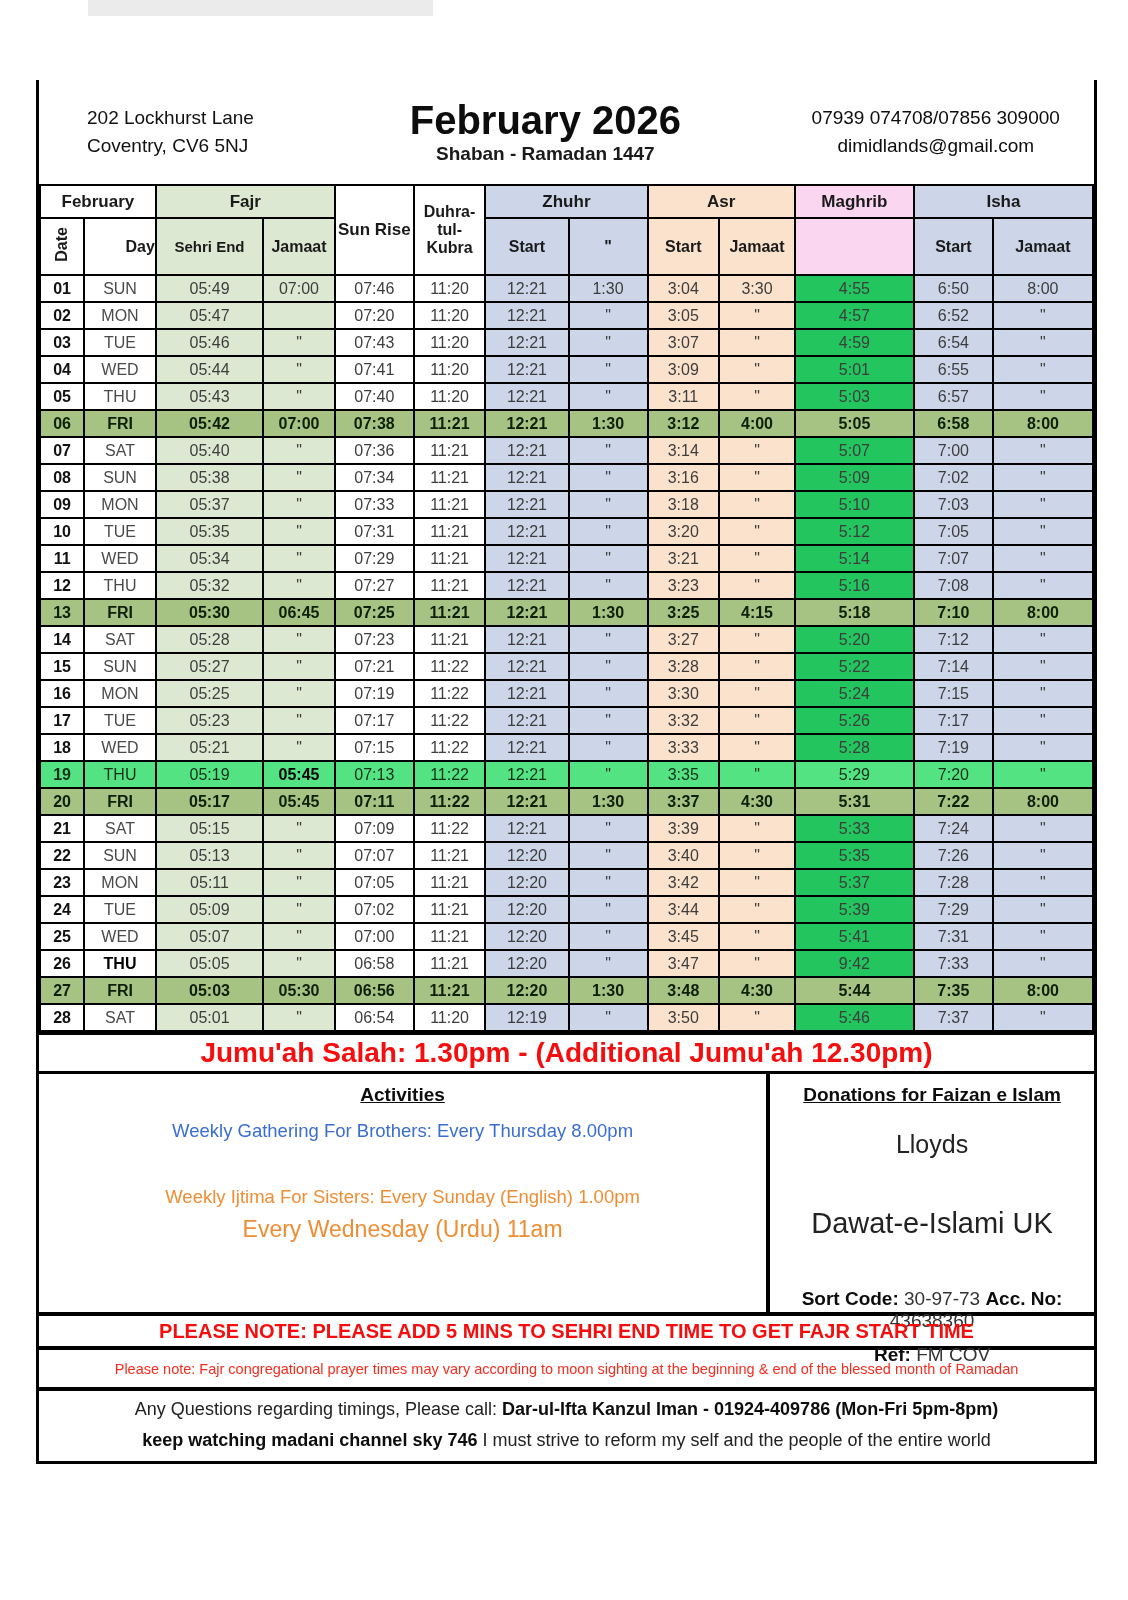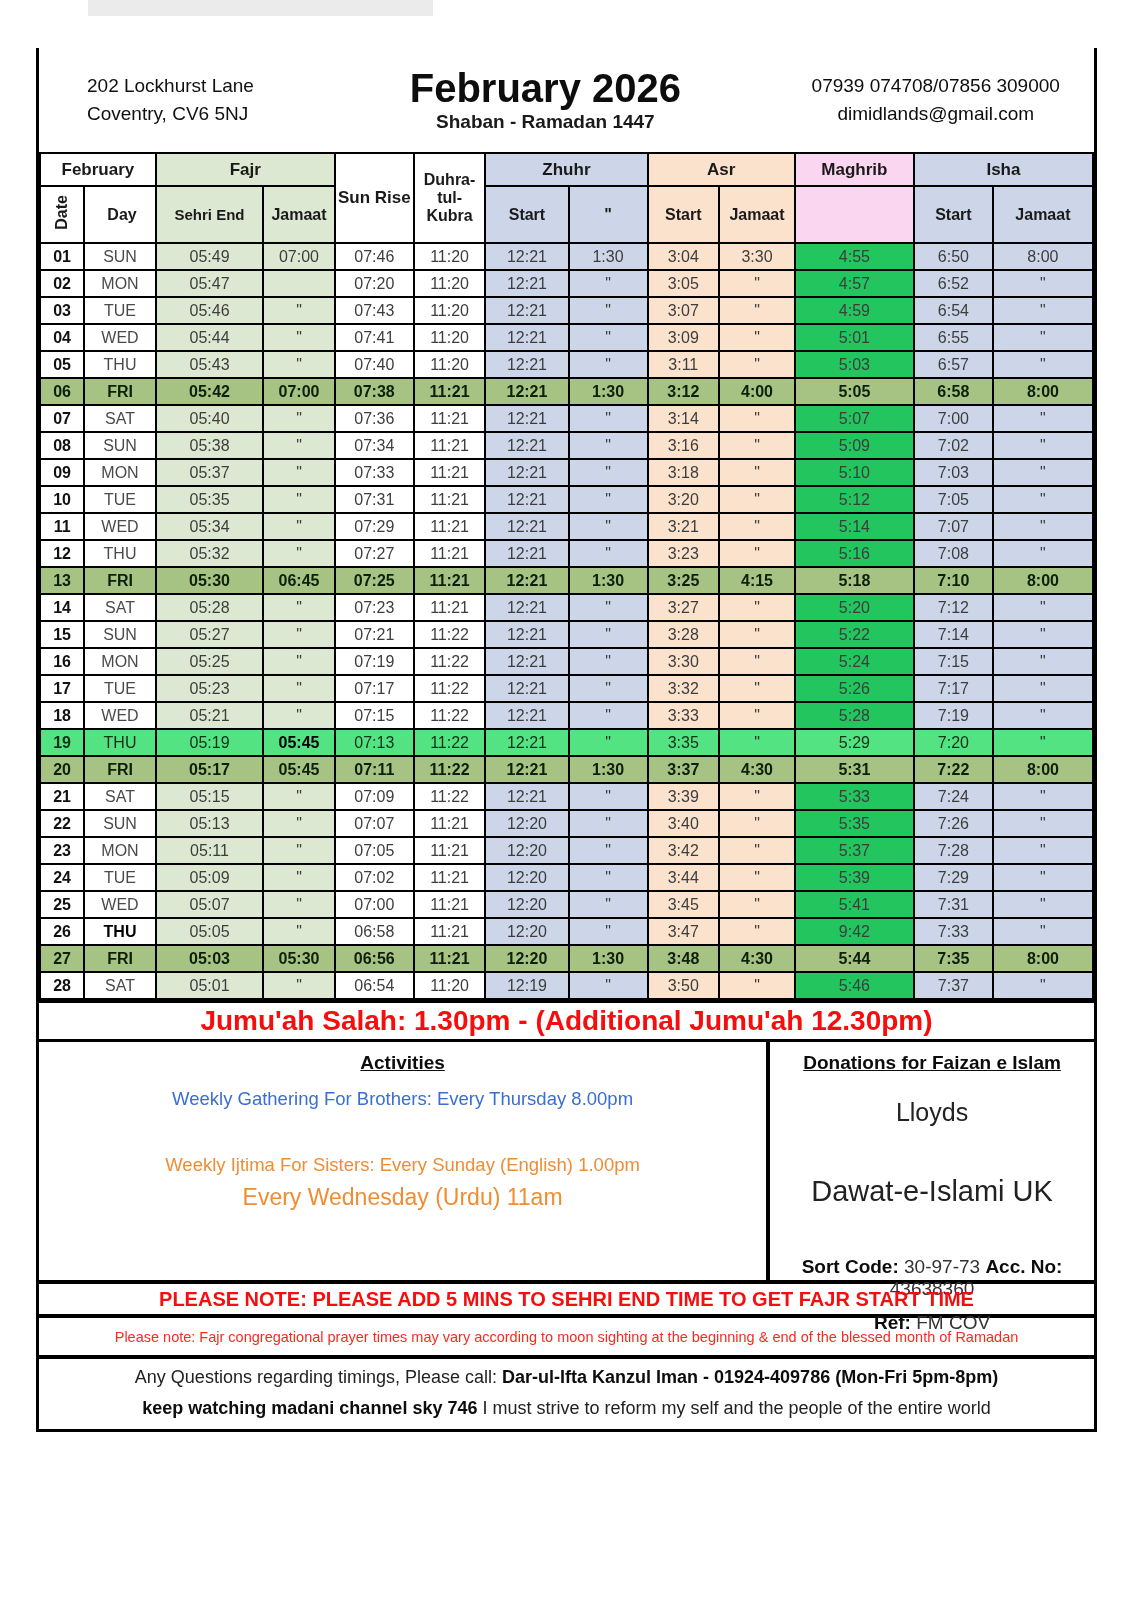--- a/index.html
+++ b/index.html
@@ -24,21 +24,21 @@
     line-height:1.0; white-space:nowrap;
   }
   .org-subtitle {
     font-size:31px; color:#2a6648; letter-spacing:11.5px; margin-top:6px;
     white-space:nowrap;
   }
   .logo { width:158px; height:170px; flex:0 0 auto; }
 
   
   .main-box { border:3px solid #000; border-top:none; background:#fff; }
-  .info-bar { display:flex; height:104px; align-items:center; }
+  .info-bar { display:flex; height:104px; align-items:center;margin-top:32px; }
   .info-address { width:26%; padding-left:48px; font-size:19px; line-height:1.45; color:#111; }
   .info-center { width:44%; text-align:center; }
   .info-month { font-size:40px; font-weight:600; letter-spacing:0px; color:#0d0d0d; line-height:1.05; }
   .info-hijri { font-size:19px; font-weight:bold; margin-top:2px; }
   .info-contact { width:30%; text-align:center; font-size:19px; line-height:1.5; color:#0d0d0d; }
 
   
   table.timetable { width:100%; border-collapse:collapse; table-layout:fixed; }
   .timetable th, .timetable td {
     border:2.4px solid #000; text-align:center; vertical-align:middle;
@@ -145,21 +145,21 @@
           <th colspan="2" class="bg-green">Fajr</th>
           <th rowspan="2" class="bg-white">Sun Rise</th>
           <th rowspan="2" class="bg-white" style="font-size:16px; padding:0 3px;">Duhra-tul-Kubra</th>
           <th colspan="2" class="bg-blue">Zhuhr</th>
           <th colspan="2" class="bg-peach">Asr</th>
           <th class="bg-pink">Maghrib</th>
           <th colspan="2" class="bg-blue">Isha</th>
         </tr>
         <tr class="sub">
           <th class="bg-white"><span class="rot">Date</span></th>
-          <th class="bg-white" style="text-align:center; padding-left:4px;">Day</th>
+          <th class="bg-white" style="text-align:right; padding-left:4px;">Day</th>
           <th class="bg-green" style="font-size:15px;">Sehri End</th>
           <th class="bg-green">Jamaat</th>
           <th class="bg-blue">Start</th>
           <th class="bg-blue">"</th>
           <th class="bg-peach">Start</th>
           <th class="bg-peach">Jamaat</th>
           <th class="bg-pink"></th>
           <th class="bg-blue">Start</th>
           <th class="bg-blue">Jamaat</th>
         </tr>

